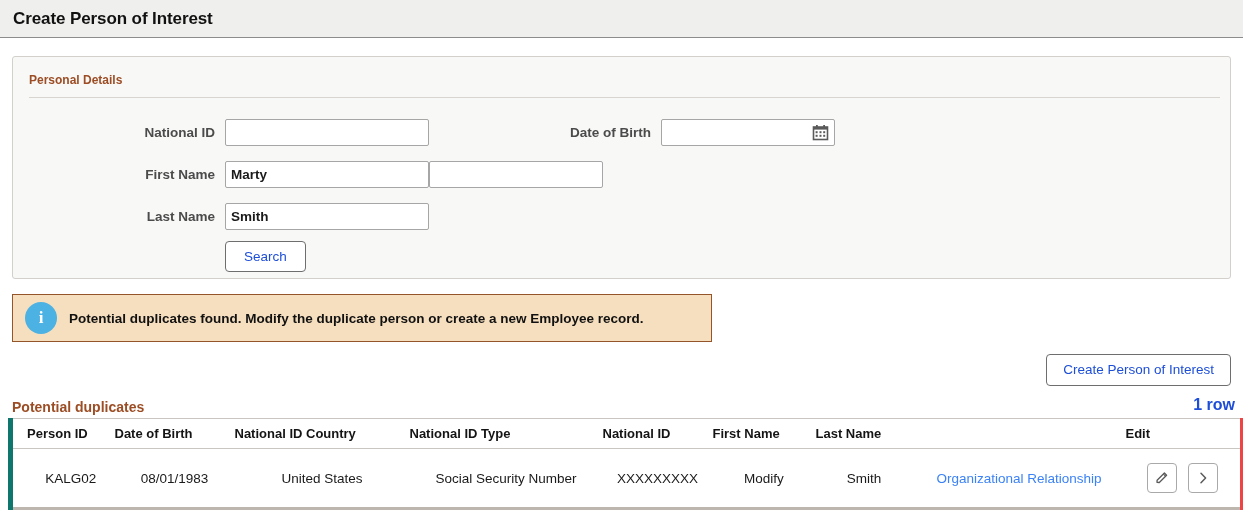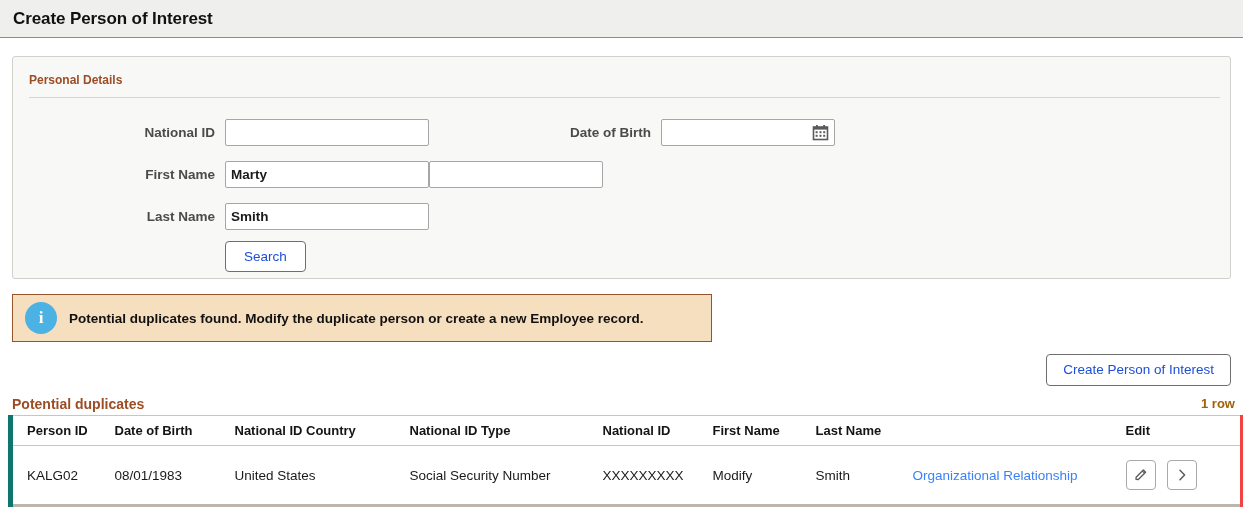--- a/index.html
+++ b/index.html
@@ -191,23 +191,23 @@
     margin-left: -4px;
     padding: 0 4px;
     box-sizing: border-box;
   }
   .grid-caption {
     font-size: 14px;
     font-weight: bold;
     color: #9c4d24;
   }
   .row-count {
-    font-size: 13px;
-    font-weight: bold;
-    color: #a16207;
+    font-size: 16px;
+    font-weight: bold;
+    color: #1d4ed8;
     padding-bottom: 1px;
   }
 
   table.grid {
     margin-top: 3px;
     border-collapse: collapse;
     width: 1231px;
     margin-left: -4px;
     table-layout: fixed;
     background: #ffffff;
@@ -219,21 +219,21 @@
     text-align: left;
     padding: 7px 0 7px 0;
     border-top: 1px solid #c9c5c0;
     border-bottom: 1px solid #c9c5c0;
     background: #ffffff;
     vertical-align: middle;
   }
   table.grid td {
     font-size: 13.5px;
     color: #1a1a1a;
-    text-align: left;
+    text-align: center;
     padding: 10px 0;
     border-bottom: 3px solid #bcb6ae;
     vertical-align: middle;
     height: 38px;
   }
   table.grid th:first-child,
   table.grid td:first-child {
     padding-left: 14px;
     border-left: 5px solid #0f766e;
   }

